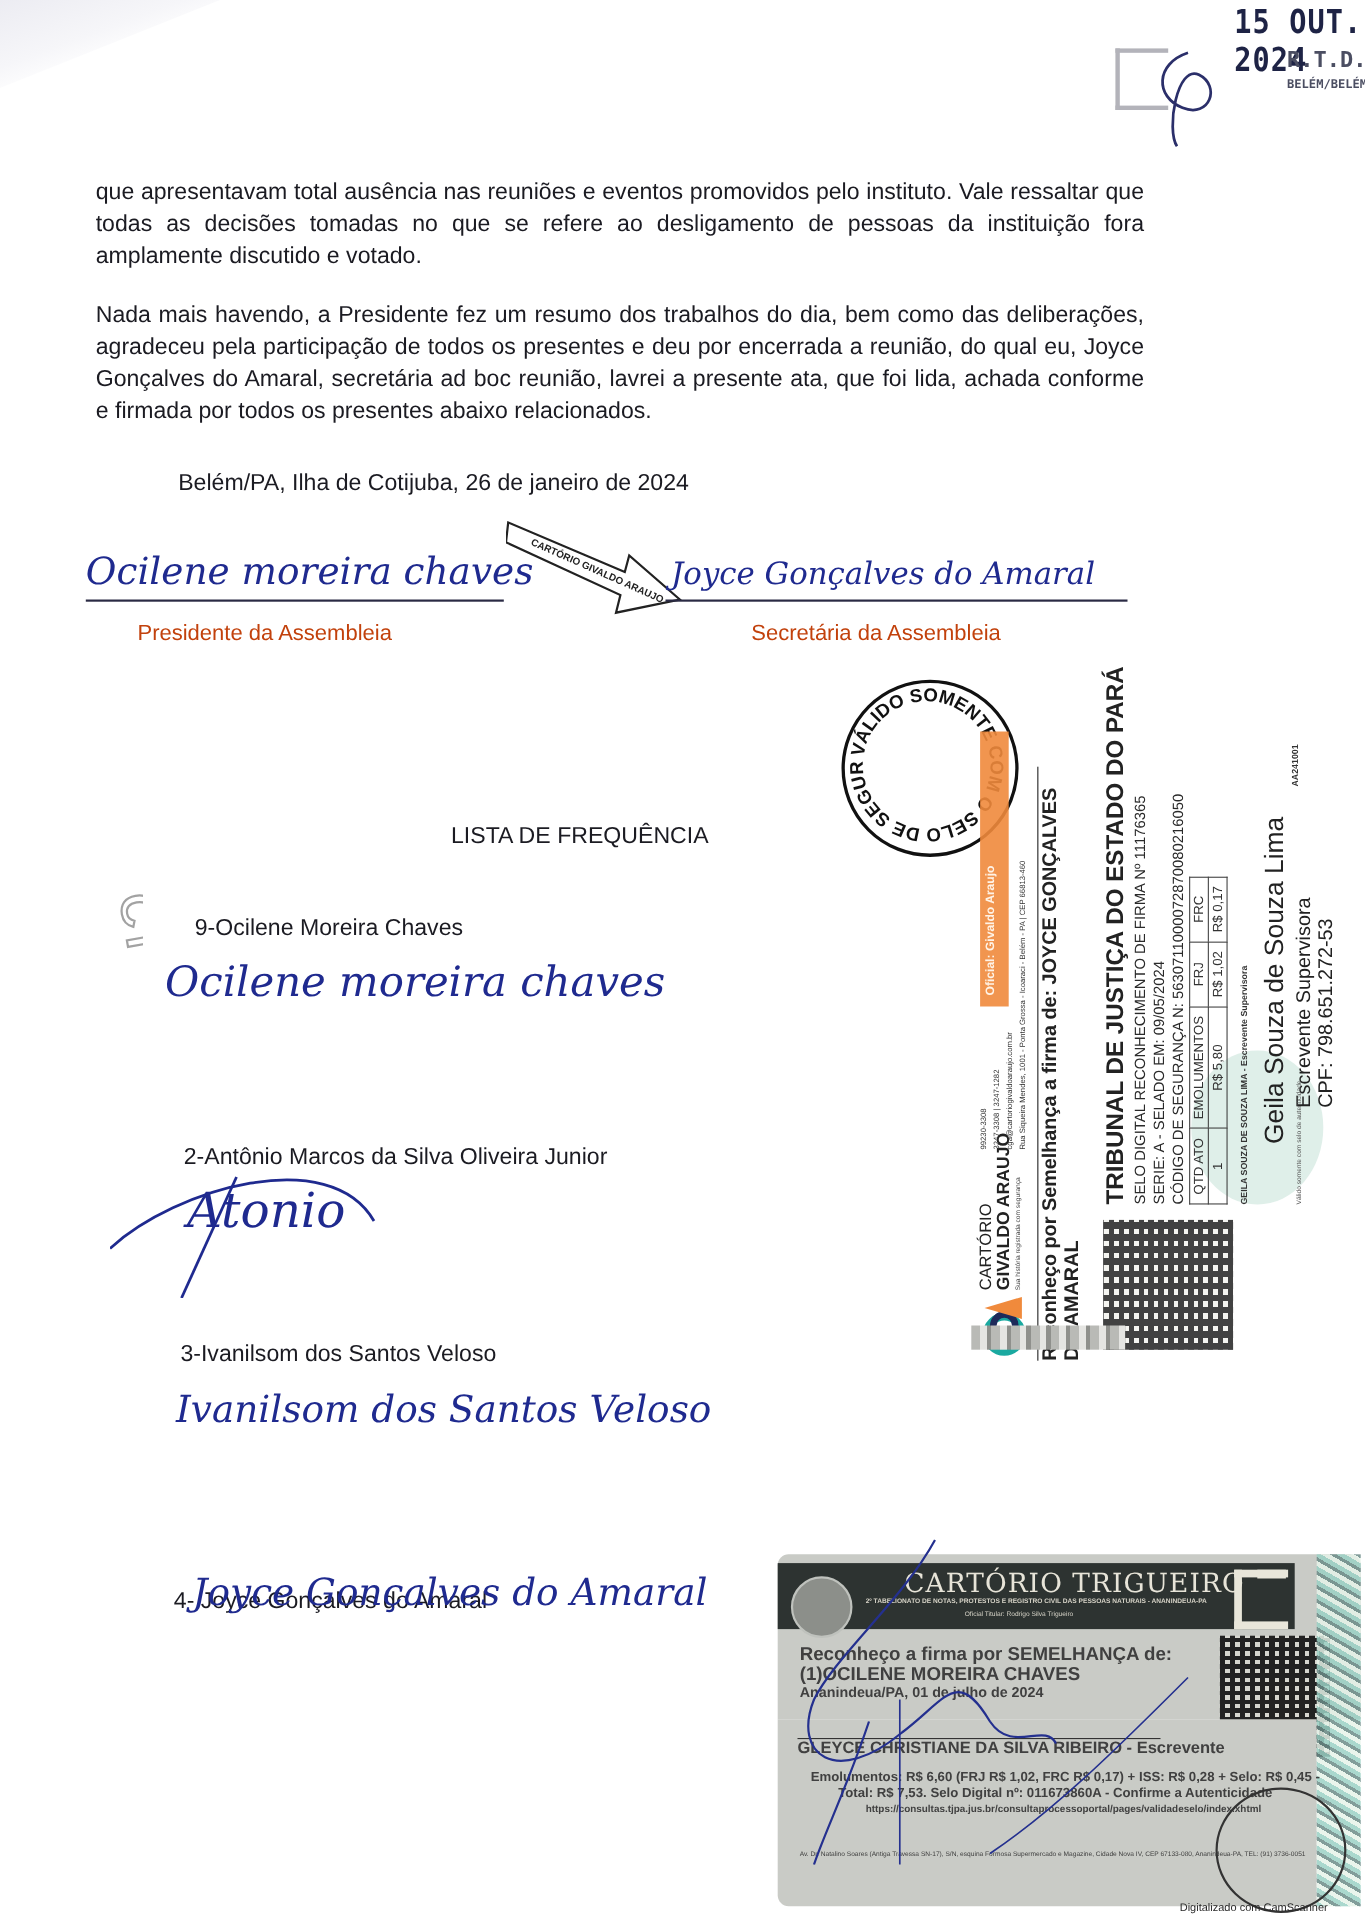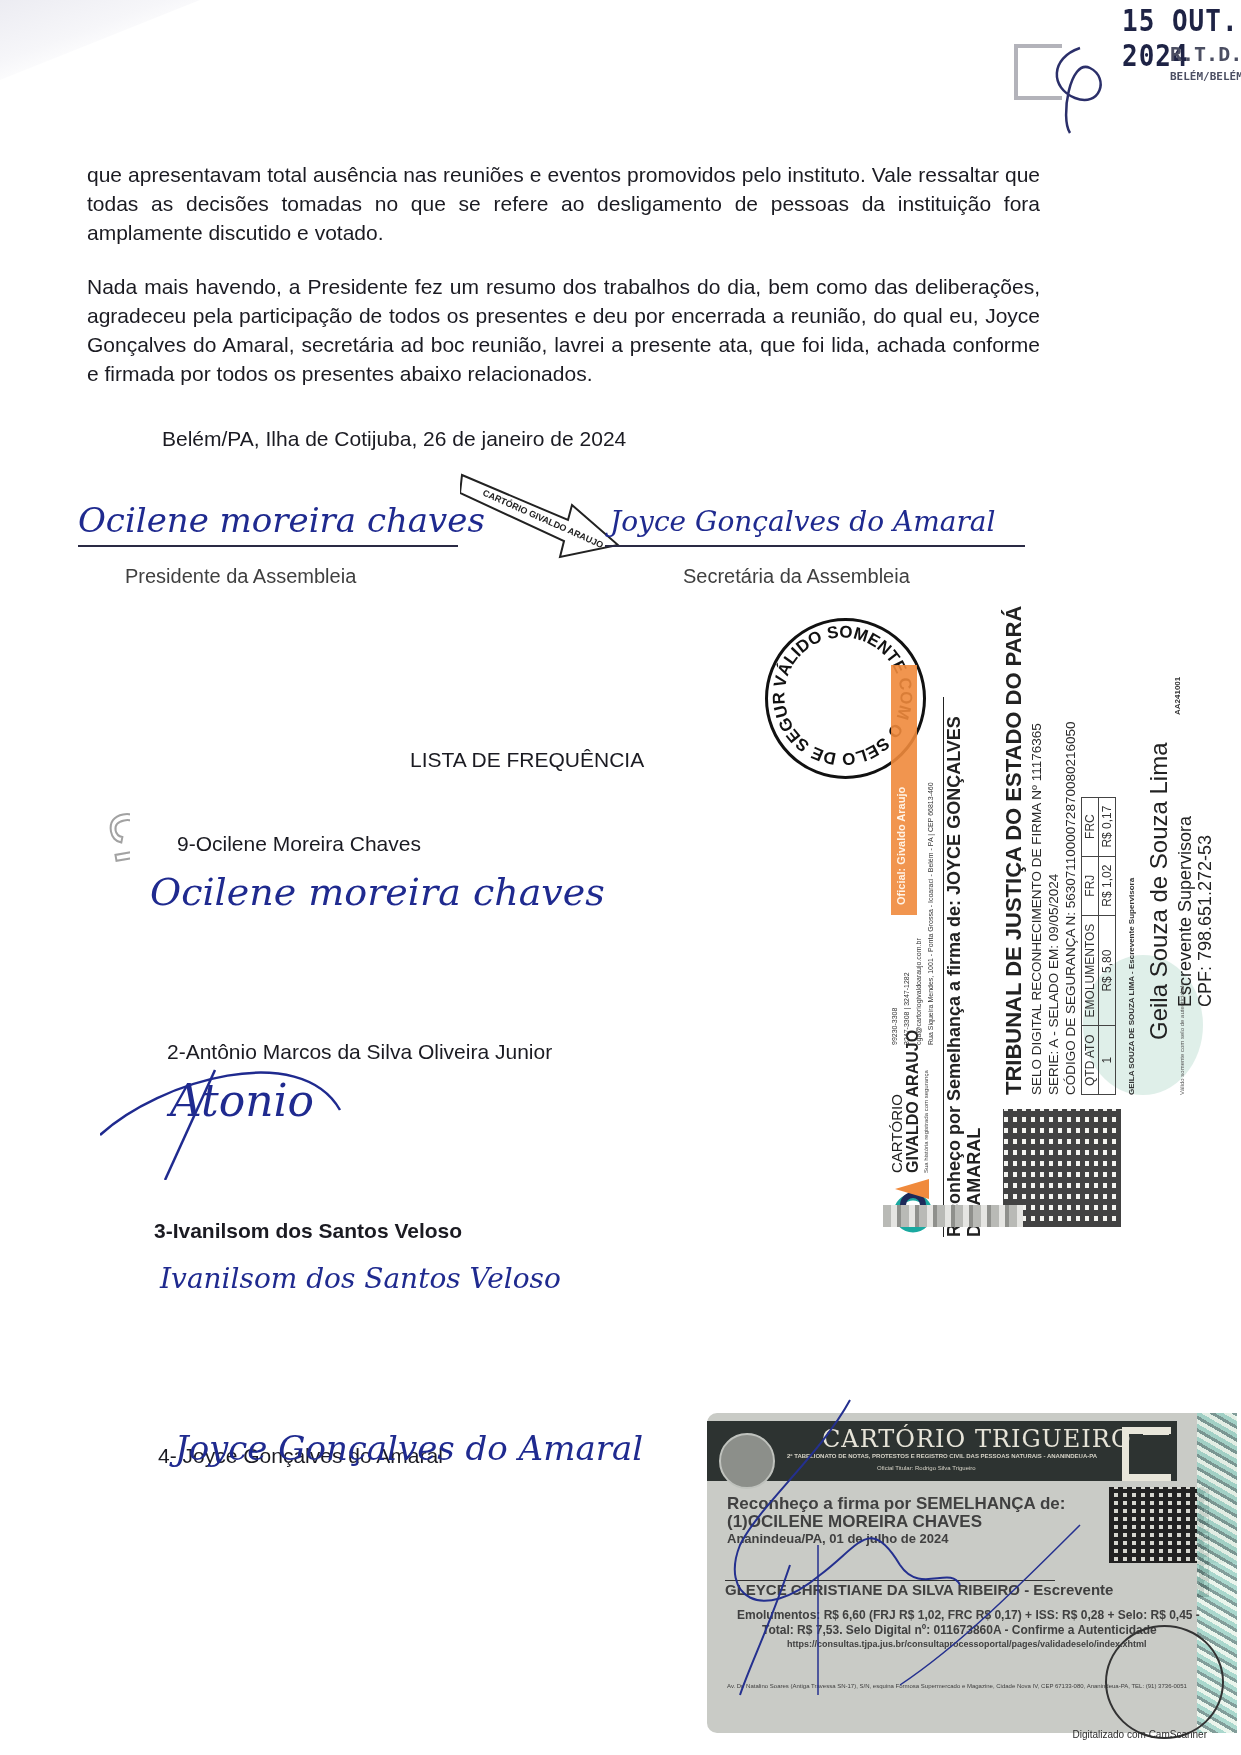--- a/index.html
+++ b/index.html
@@ -41,21 +41,21 @@
   }
   .p1 { top: 160px; }
   .p2 { top: 272px; }
   .place-date { position: absolute; left: 162px; top: 427px; font-size: 21px; color: #1b1b22; }
 
   .signature {
     position: absolute; font-family: "DejaVu Serif", serif; font-style: italic;
     color: #1f2a8f; white-space: nowrap;
   }
   .sig-line { position: absolute; height: 2px; background: #2a2a44; }
-  .role-label { position: absolute; font-size: 20px; color: #404040; }
+  .role-label { position: absolute; font-size: 20px; color: #c2410c; }
 
   .arrow-stamp { position: absolute; left: 460px; top: 465px; width: 160px; height: 95px; }
 
   
   .round-stamp {
     position: absolute; left: 765px; top: 618px; width: 155px; height: 155px;
     border: 3px solid #111; border-radius: 50%;
   }
   .round-stamp svg { position: absolute; left: -3px; top: -3px; }
 
@@ -254,22 +254,22 @@
 <div class="attendee-name" style="left:177px; top:832px;">9-Ocilene Moreira Chaves</div>
 <div class="signature" style="left:150px; top:870px; font-size:38px;">Ocilene moreira chaves</div>
 
 <div class="attendee-name" style="left:167px; top:1040px;">2-Antônio Marcos da Silva Oliveira Junior</div>
 <div class="signature" style="left:170px; top:1075px; font-size:44px;">Atonio</div>
 <svg style="position:absolute; left:100px; top:1040px;" width="260" height="140">
   <path d="M0 95 C60 40, 200 0, 240 70" stroke="#1f2a8f" stroke-width="2.5" fill="none"></path>
   <path d="M115 30 L65 140" stroke="#1f2a8f" stroke-width="2.5" fill="none"></path>
 </svg>
 
-<div class="attendee-name" style="left:154px; top:1219px;font-weight:bold;">3-Ivanilsom dos Santos Veloso</div>
-<div class="signature" style="left:160px; top:1262px; font-size:28px;">Ivanilsom dos Santos Veloso</div>
+<div class="attendee-name" style="left:164px; top:1219px;">3-Ivanilsom dos Santos Veloso</div>
+<div class="signature" style="left:160px; top:1262px; font-size:34px;">Ivanilsom dos Santos Veloso</div>
 
 <div class="attendee-name" style="left:158px; top:1404px;margin-top:40px;">4- Joyce Gonçalves do Amaral</div>
 <div class="signature" style="left:175px; top:1428px; font-size:34px;">Joyce Gonçalves do Amaral</div>
 
 <div class="trig">
   <div class="trig-head"></div>
   <div class="trig-emblem"></div>
   <div class="trig-title">CARTÓRIO TRIGUEIRO</div>
   <div class="trig-sub1">2º TABELIONATO DE NOTAS, PROTESTOS E REGISTRO CIVIL DAS PESSOAS NATURAIS - ANANINDEUA-PA</div>
   <div class="trig-sub2">Oficial Titular: Rodrigo Silva Trigueiro</div>

